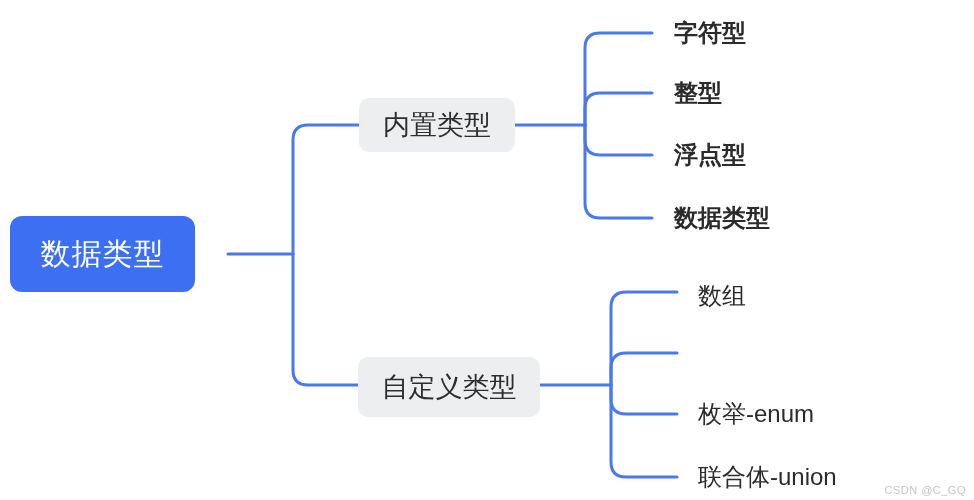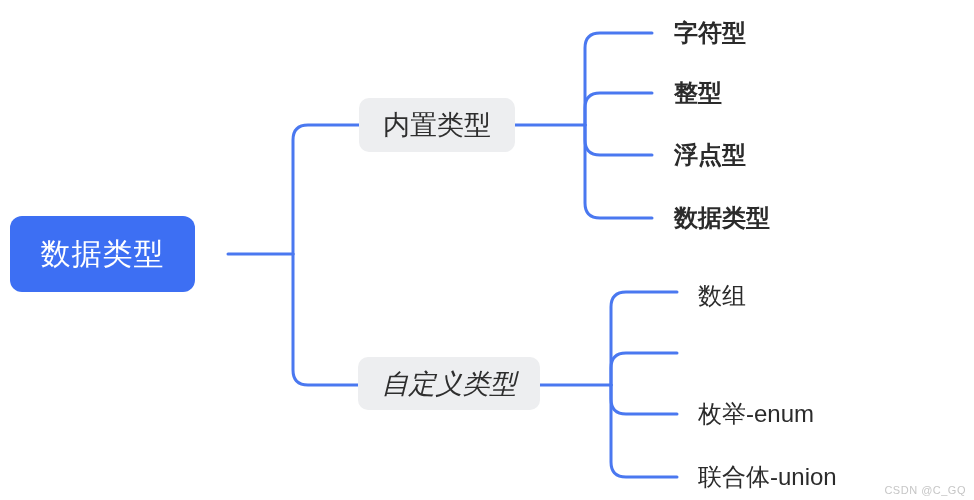--- a/index.html
+++ b/index.html
@@ -57,22 +57,21 @@
   .branch-node.builtin {
     left: 359px;
     top: 98px;
     width: 156px;
     height: 54px;
   }
   .branch-node.custom {
     left: 358px;
     top: 357px;
     width: 182px;
-    height: 53px;
-    font-style: italic;
+    height: 60px;
   }
   .leaf {
     position: absolute;
     transform: translateY(-50%);
     color: #2b2b2b;
     font-size: 24px;
     white-space: nowrap;
     line-height: 1;
   }
   .leaf.top { left: 674px; font-weight: bold; }

